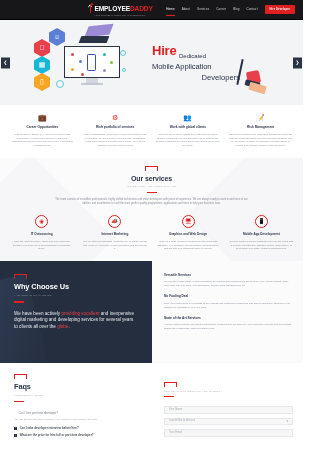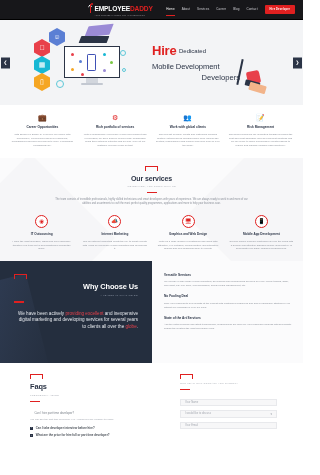--- a/index.html
+++ b/index.html
@@ -78,21 +78,21 @@
   .mstand { width:12px; height:5px; margin:0 auto; background:#d2d6dd; }
   .mbase { width:22px; height:1.6px; margin:0 auto; background:#c3c8d1; border-radius:1px; }
 
   .laptop { position:absolute; left:58px; top:4px; width:34px; height:22px; }
   .lap-base { position:absolute; left:0; top:12px; width:28px; height:7px; background:#2b3446; transform:skewX(-22deg); border-radius:0.6px; }
   .lap-scr { position:absolute; left:7px; top:1px; width:24px; height:11px; background:#9b8bd6; transform:skewX(-22deg) skewY(-6deg); border-radius:0.6px; }
 
   .ring { position:absolute; border:1.1px solid #5ec8d8; border-radius:50%; }
 
   .hero-copy { margin-left:12px; width:106px; }
-  .hero-l1 { display:flex; align-items:center; gap:2.5px; }
+  .hero-l1 { display:flex; align-items:flex-end; gap:2.5px; }
   .hire { font-size:13px; font-weight:bold; color:#e02020; letter-spacing:-0.2px; }
   .dedicated { font-size:6px; color:#2b3446; }
   .hero-l2 { font-size:7.6px; color:#2b3446; margin-top:1px; letter-spacing:-0.1px; }
   .hero-l3 { font-size:7.6px; color:#2b3446; text-align:right; padding-right:18px; }
 
   .pencil { position:absolute; right:32px; bottom:8px; width:42px; height:40px; }
   .pencil .bar { position:absolute; left:10px; top:2px; width:1.6px; height:26px; background:#2b3446; transform:rotate(12deg); }
   .hand { position:absolute; left:18px; top:14px; width:13px; height:13px; background:#e8404a; border-radius:2px 3px 2px 2px; transform:rotate(-12deg); }
   .cuff { position:absolute; left:16px; top:24px; width:15px; height:6px; background:#2b3446; transform:rotate(14deg); border-radius:1px; }
   .sleeve { position:absolute; left:20px; top:27px; width:17px; height:8px; background:#f2b48a; transform:rotate(16deg); border-radius:1px; }
@@ -129,42 +129,41 @@
     color:#e02020; font-size:5.5px; background:#fff;
   }
   .svc-h { font-size:3.1px; font-weight:bold; color:#2b3446; margin-bottom:3px; }
   .svc-p { font-size:2.5px; color:#8a8f98; line-height:1.55; }
 
   
   .why { display:flex; height:102px; }
   .why-left {
     width:152px; background:#242e3e; position:relative; overflow:hidden;
     padding:13px 14px 0;
-    text-align:right;
   }
   .why-left:before {
     content:""; position:absolute; left:-18px; top:18px; width:58px; height:110px;
     background:linear-gradient(120deg,#32405a 0%, #2a3548 60%, #242e3e 100%);
     transform:rotate(-14deg); opacity:.9;
   }
   .why-inner { position:relative; z-index:2; }
   .bracket-w { width:13px; height:5px; border:0.9px solid #e02020; border-bottom:none; margin-bottom:3px; }
   .why-title { font-size:7.4px; font-weight:bold; color:#fff; letter-spacing:-0.1px; }
   .why-sub { font-size:2.4px; color:#8f98a8; margin-top:1.5px; letter-spacing:0.3px; }
   .rule-w { width:10px; height:1.1px; background:#e02020; margin-top:3.5px; }
   .why-body { font-size:4.6px; color:#e4e7ec; margin-top:8px; line-height:1.5; }
   .why-body .hl { color:#e8404a; }
 
   .why-right { flex:1; background:#fbfbfc; padding:12px 10px 0 12px; }
   .wr-block { margin-bottom:6px; }
   .wr-h { font-size:3.2px; font-weight:bold; color:#2b3446; margin-bottom:2.5px; }
   .wr-p { font-size:2.5px; color:#8a8f98; line-height:1.6; }
 
   
-  .bottom { display:flex; padding:11px 16px 0; background:#fff; }
+  .bottom { display:flex; padding:11px 0 0; background:#fff;align-items:flex-end; }
   .faq { width:152px; padding:0 14px; }
   .callback { flex:1; padding:0 10px 0 12px; }
   .b-title { font-size:7.4px; font-weight:bold; color:#2b3446; letter-spacing:-0.1px; }
   .b-sub { font-size:2.4px; color:#a8acb4; margin-top:1.5px; letter-spacing:0.3px; }
 
   .faq-list { margin-top:9px; }
   .faq-item { display:flex; align-items:flex-start; gap:2.5px; margin-bottom:3px; }
   .faq-q { font-size:2.9px; color:#4a5058; font-weight:bold; }
   .faq-q.open { color:#7a8089; font-weight:normal; padding-left:4.5px; }
   .faq-tog {
@@ -249,21 +248,21 @@
       <span class="ring" style="left:98px;top:30px;width:6px;height:6px;"></span>
       <span class="ring" style="left:34px;top:60px;width:8px;height:8px;"></span>
       <span class="ring" style="left:100px;top:48px;width:4px;height:4px;"></span>
     </div>
 
     <div class="hero-copy">
       <div class="hero-l1">
         <span class="hire">Hire</span>
         <span class="dedicated">Dedicated</span>
       </div>
-      <div class="hero-l2">Mobile Development</div>
+      <div class="hero-l2">Mobile Application</div>
       <div class="hero-l3">Developers</div>
     </div>
 
     <div class="pencil">
       <div class="bar"></div>
       <div class="hand"></div>
       <div class="cuff"></div>
       <div class="sleeve"></div>
     </div>
   </div>

